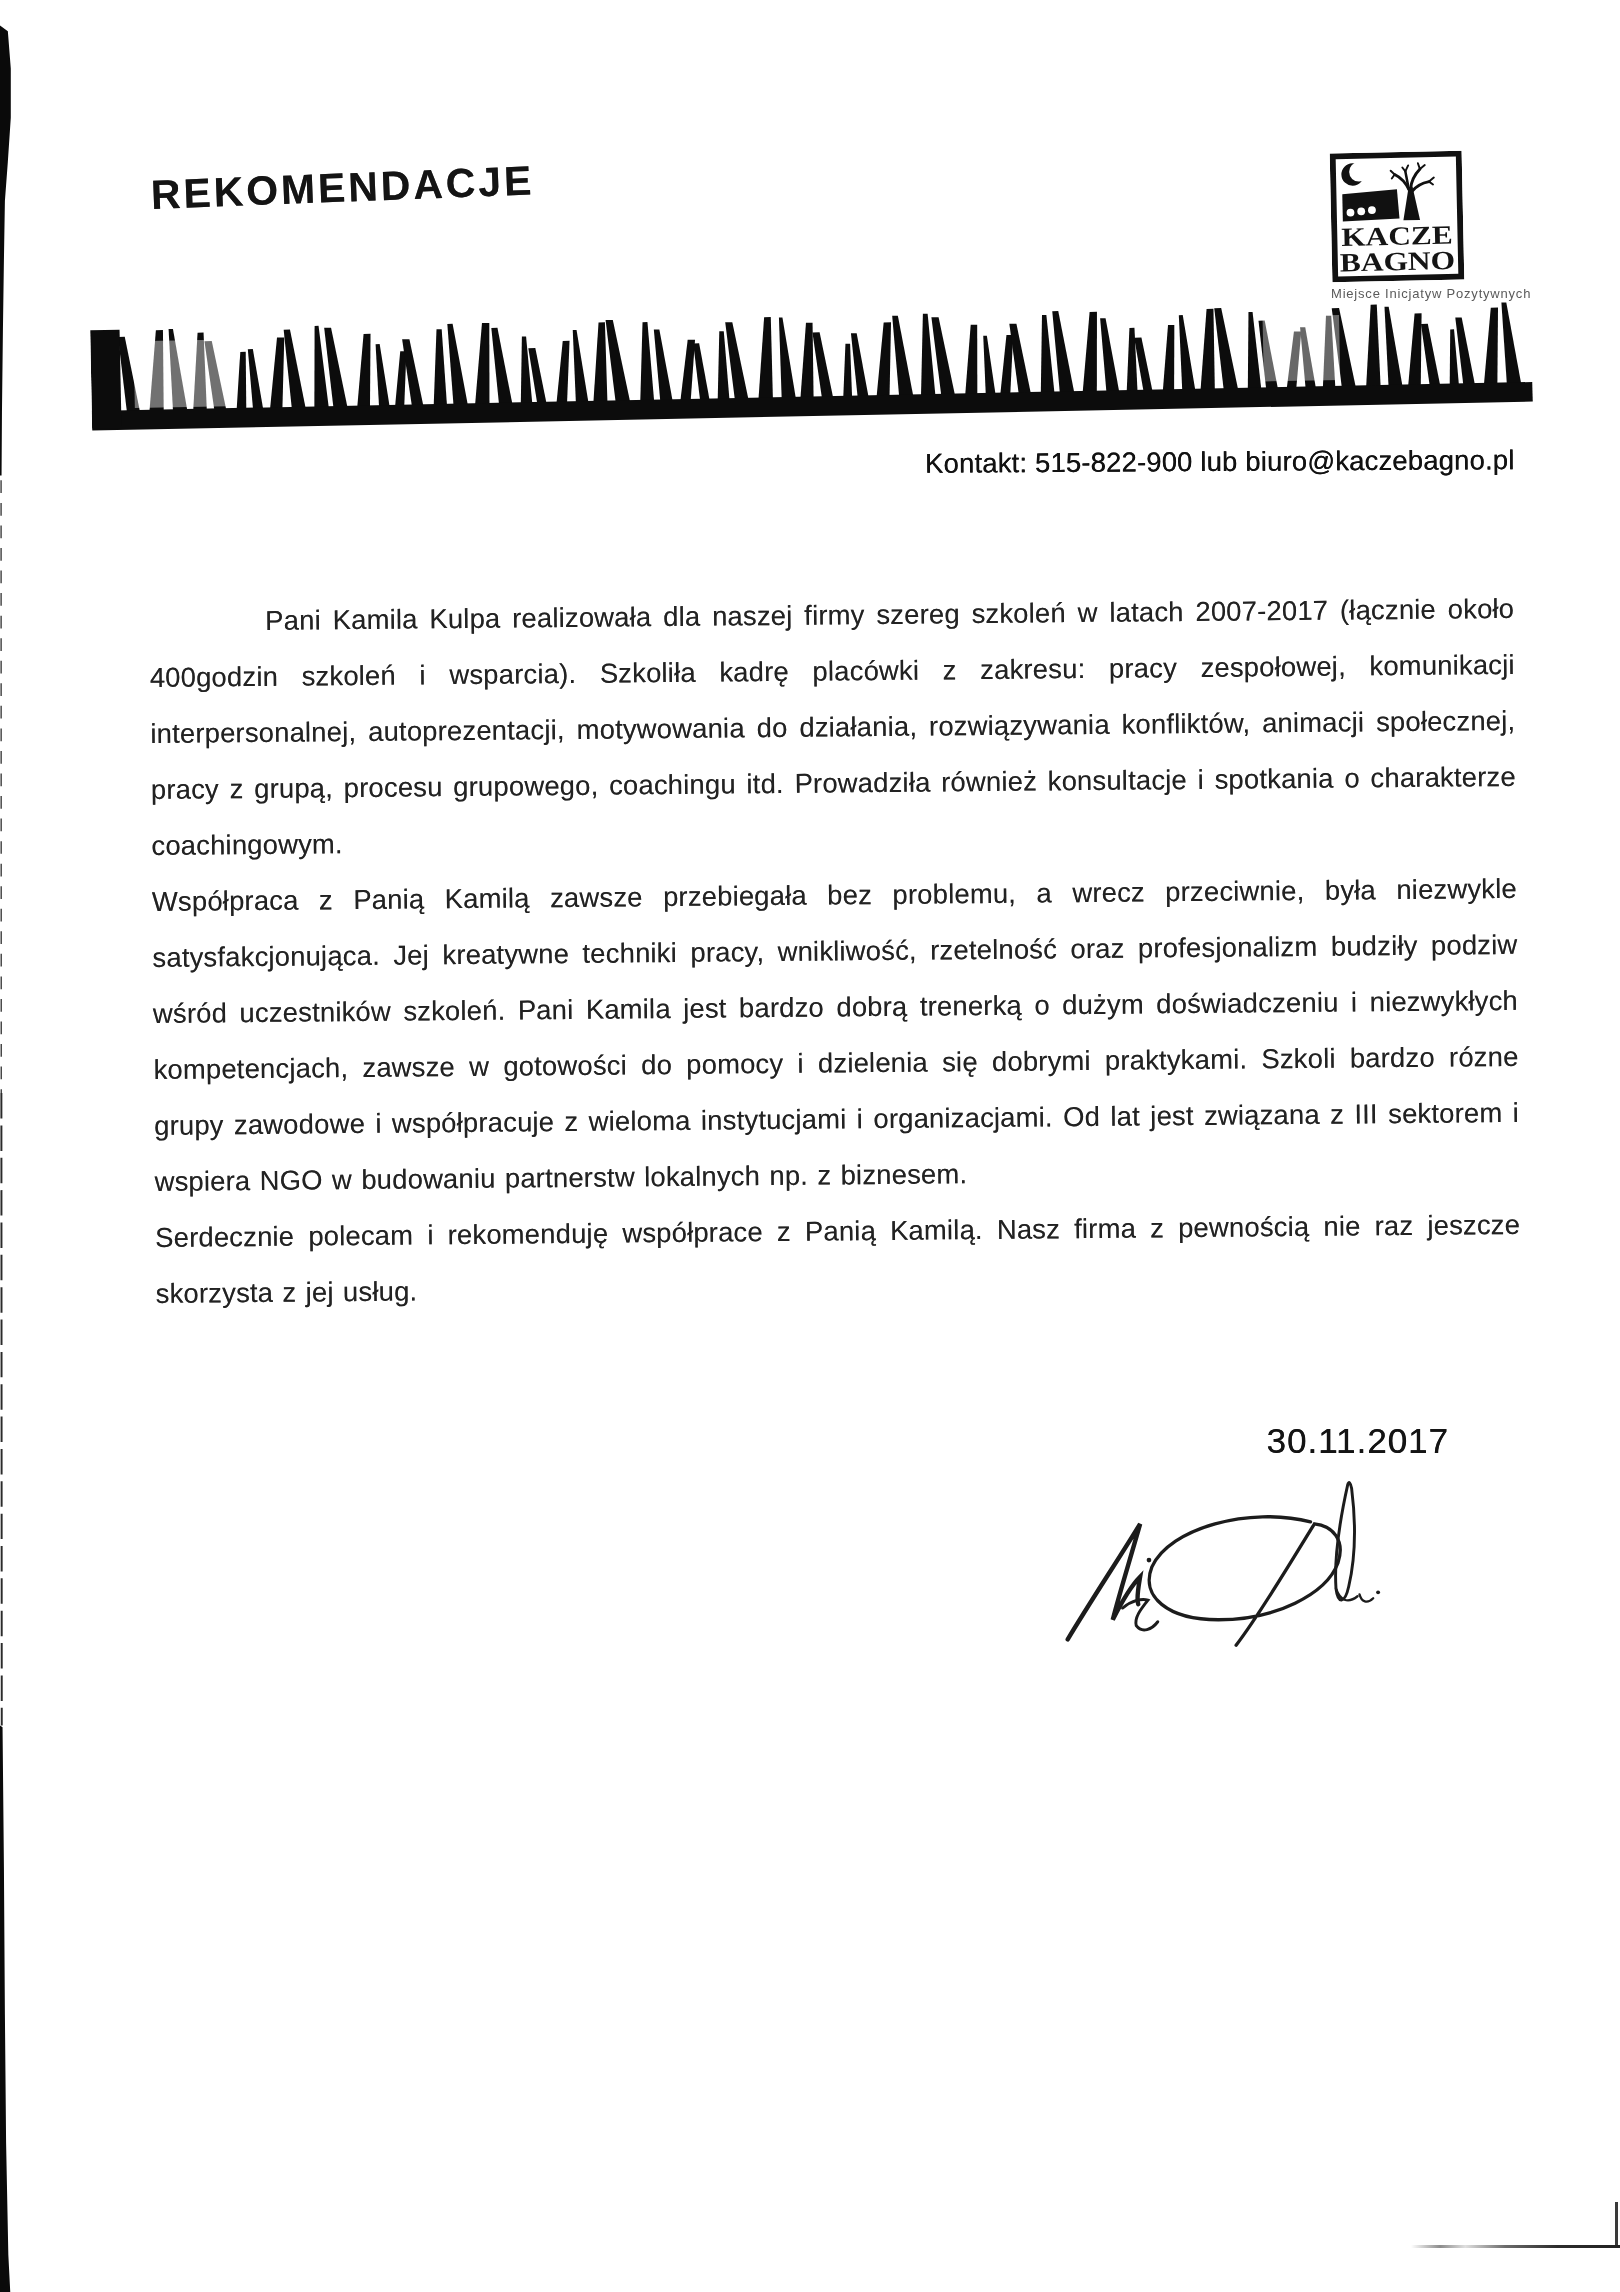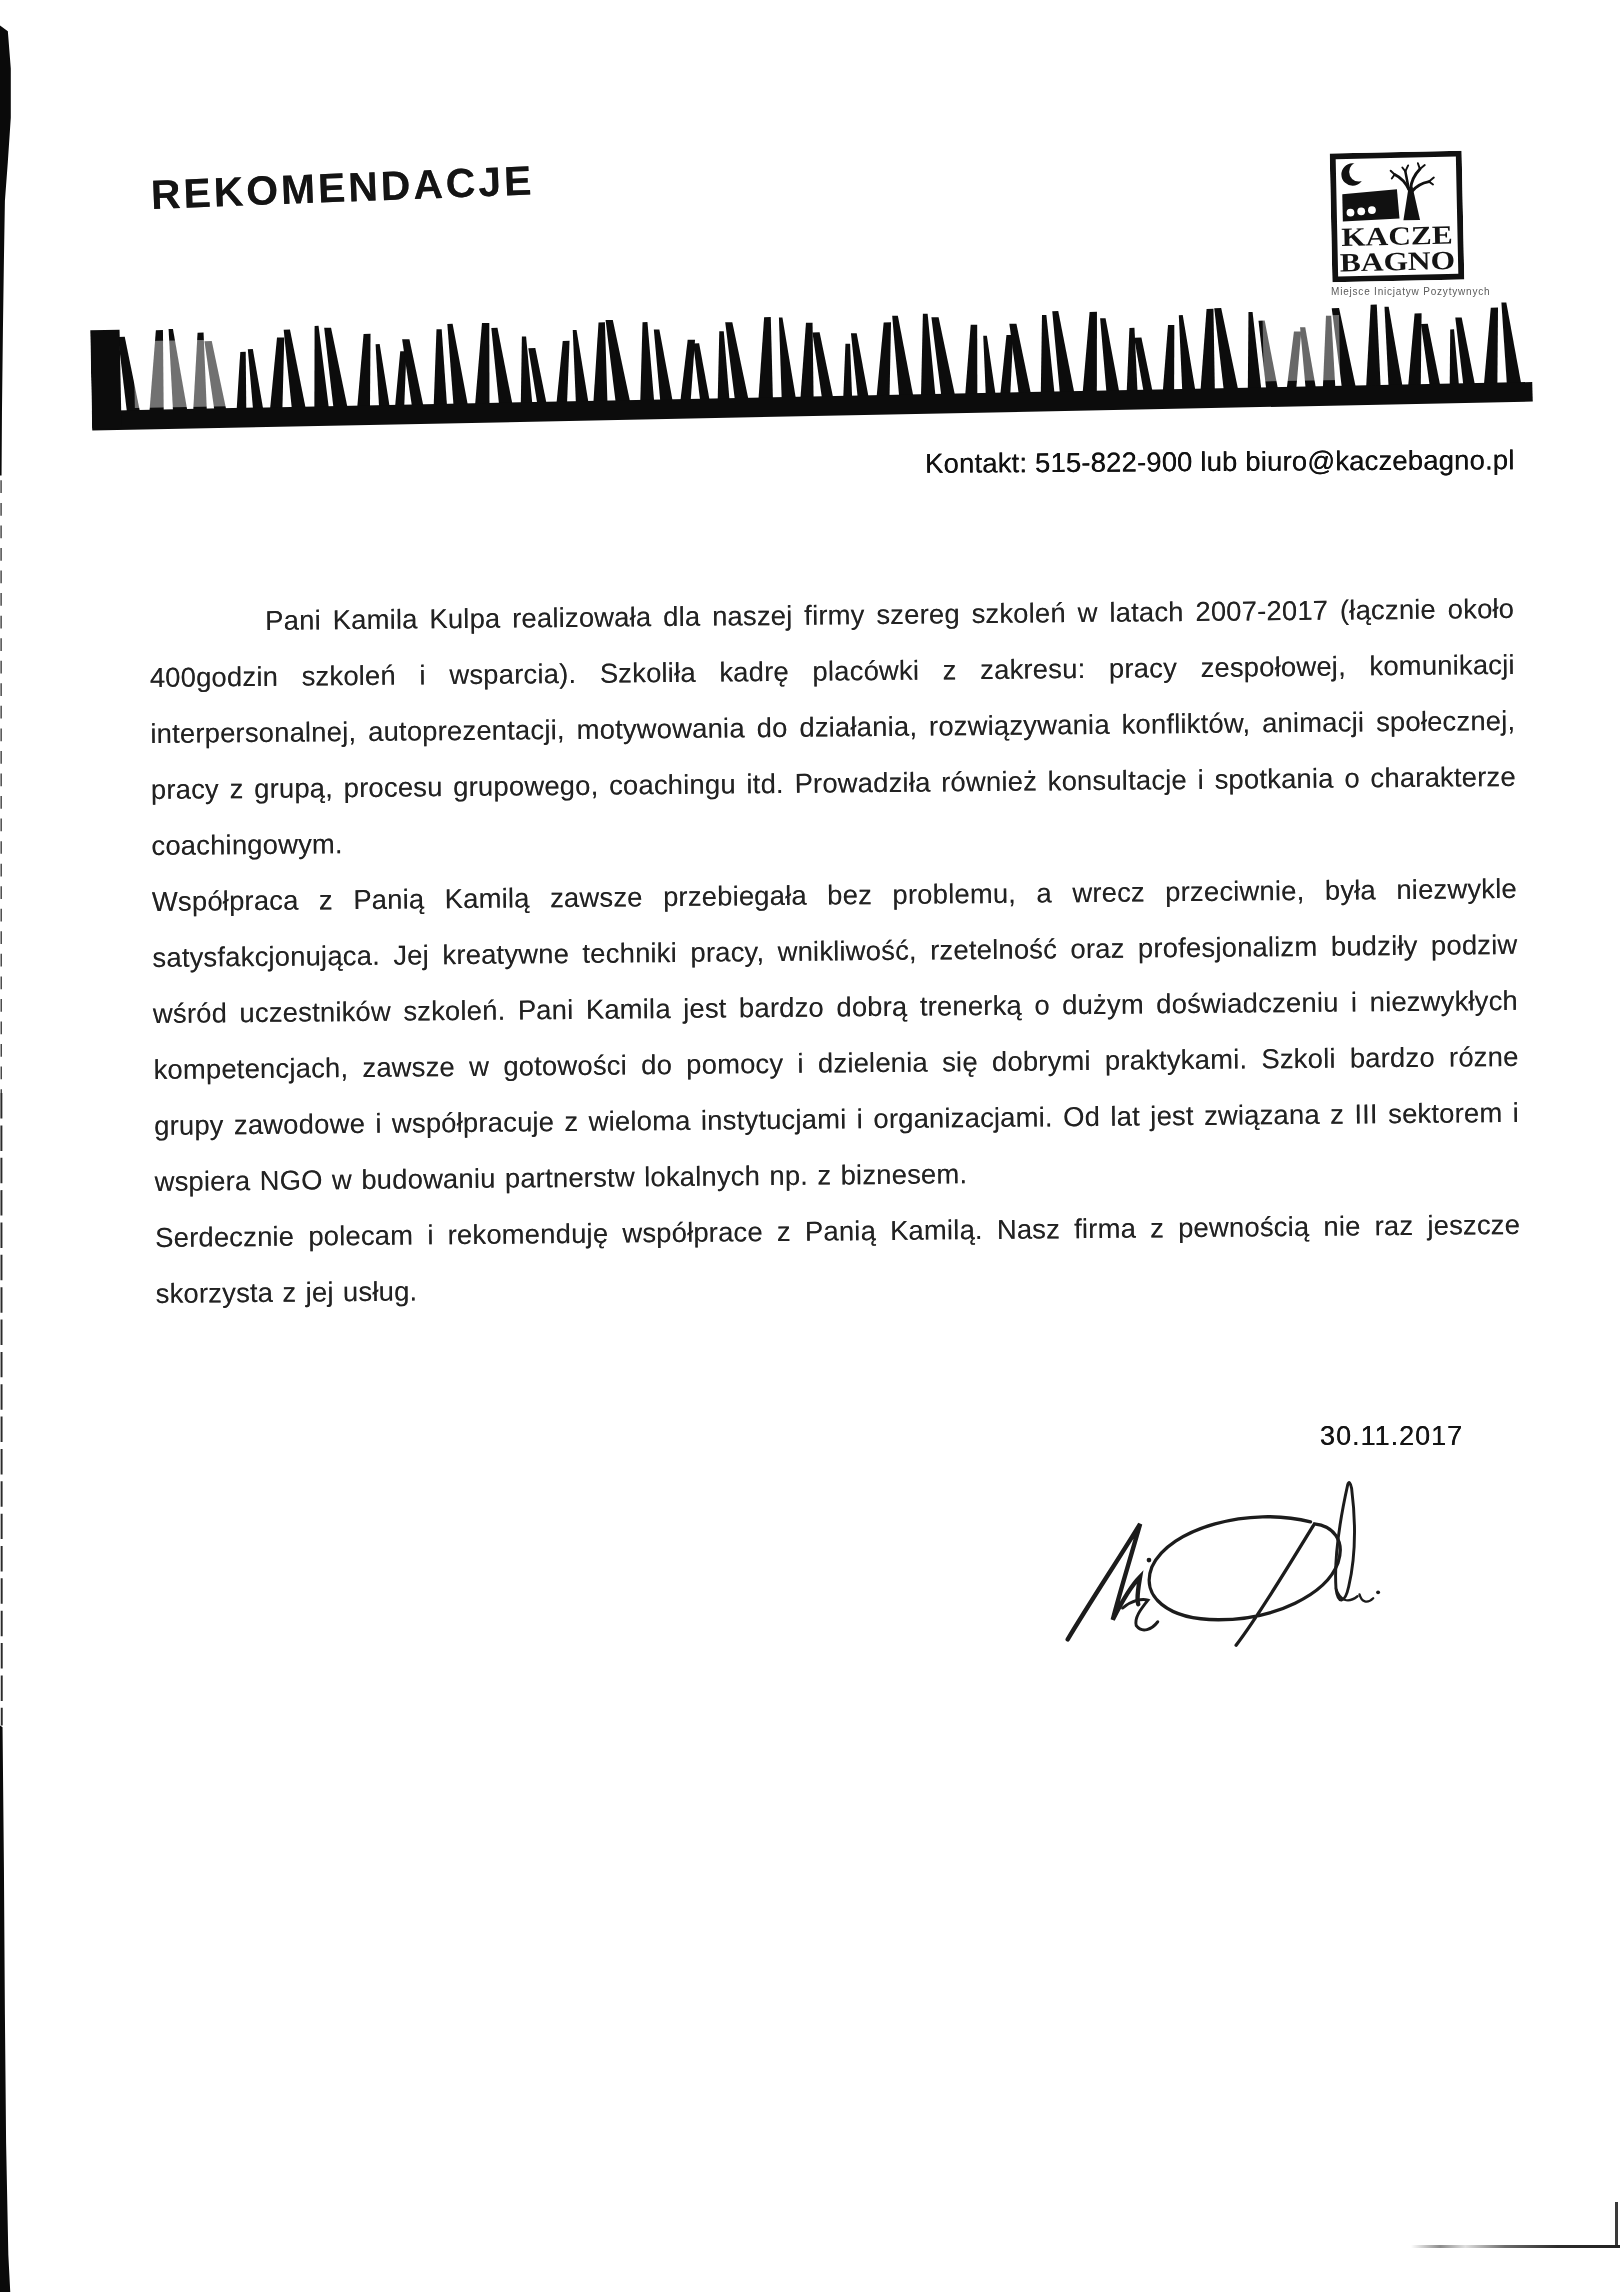--- a/index.html
+++ b/index.html
@@ -20,21 +20,21 @@
     transform:rotate(-2.2deg);transform-origin:left bottom;
     text-shadow:0 0 0.6px rgba(0,0,0,.6);
     white-space:nowrap;
   }
   .logo-box{
     position:absolute;left:1331px;top:152px;width:132px;height:129px;
     transform:rotate(-1.2deg);
   }
   .logo-tagline{
     position:absolute;left:1331px;top:286px;width:143px;
-    font-size:10px;letter-spacing:0.8px;color:#5a5a5a;
+    font-size:13px;letter-spacing:0.8px;color:#5a5a5a;
     text-align:left;white-space:nowrap;
     filter:blur(0.4px);
   }
   .logo-text{
     font-family:"Liberation Serif", serif;
     font-weight:bold;
     fill:#151515;
   }
   
   .stripe{
@@ -58,22 +58,22 @@
     text-align:justify;
     color:#222;
     letter-spacing:0.2px;word-spacing:1.5px;
     transform:rotate(-.55deg);transform-origin:left top;
     text-shadow:0 0 0.4px rgba(0,0,0,.5);
   }
   .letter-body p{margin:0;}
   .letter-body p.indent{text-indent:116px;}
   
   .doc-date{
-    position:absolute;right:157px;top:1421px;
-    font-size:27px;color:#141414;
+    position:absolute;right:171px;top:1421px;
+    font-size:35px;color:#141414;
     letter-spacing:1px;
     text-shadow:0.3px 0 0 #141414;
     white-space:nowrap;
   }
   .signature{
     position:absolute;left:1054px;top:1465px;width:328px;height:196px;
   }
   
   .artifact-left{position:absolute;left:0;top:0;width:15.7px;height:2293px;}
   .br-vline{position:absolute;left:1615px;top:2202px;width:2.5px;height:44px;background:#3a3a3a;}

